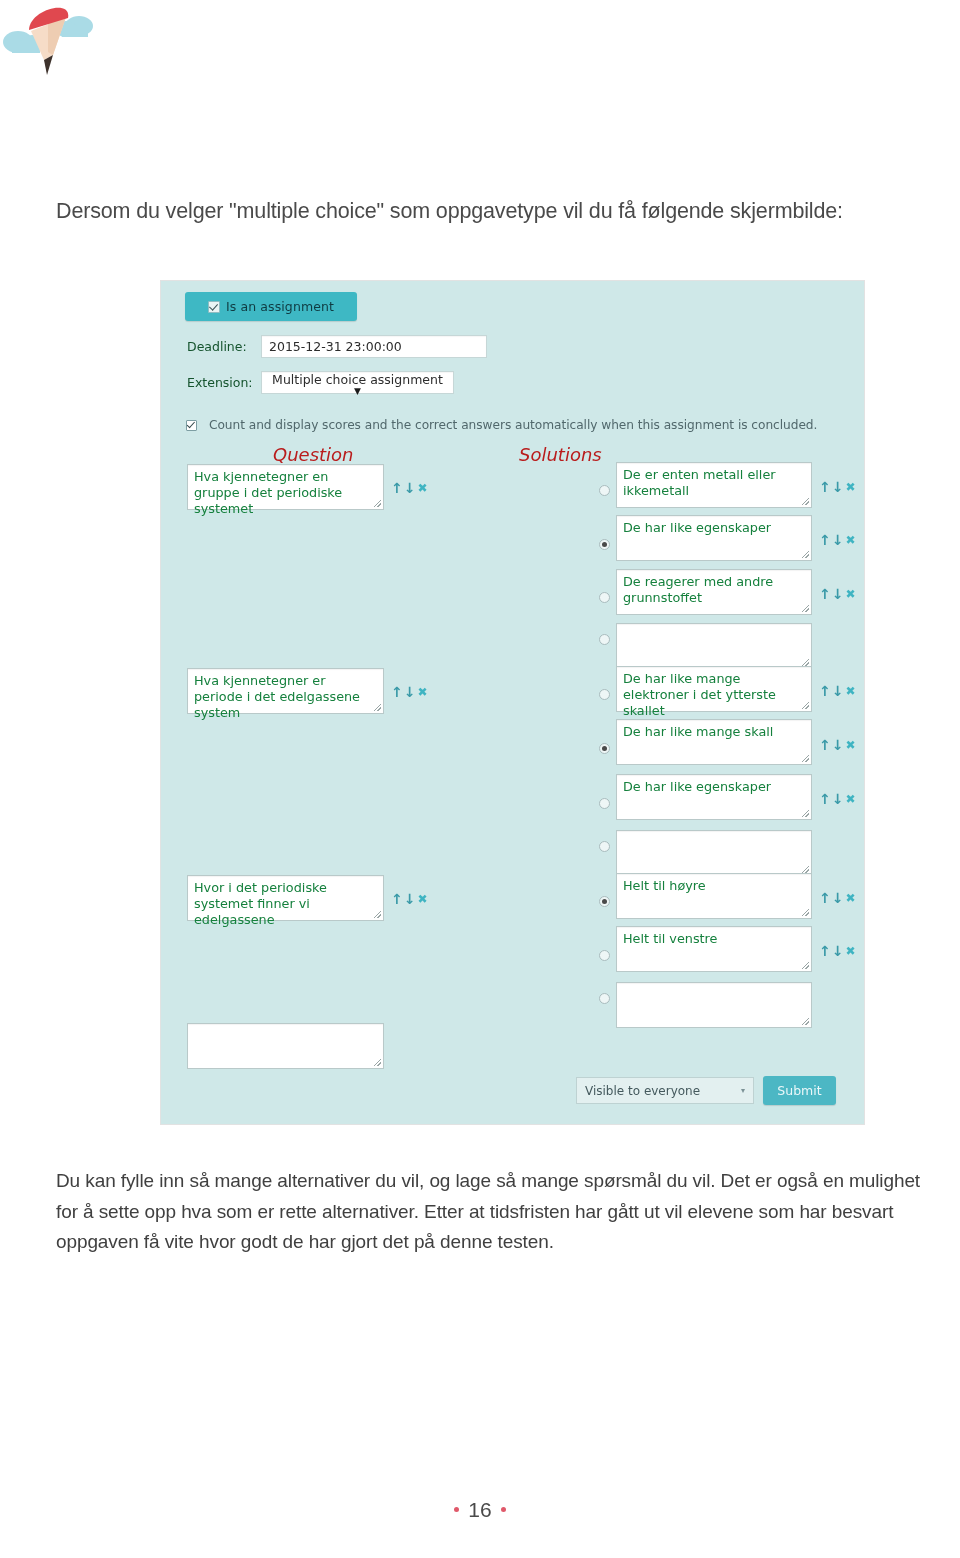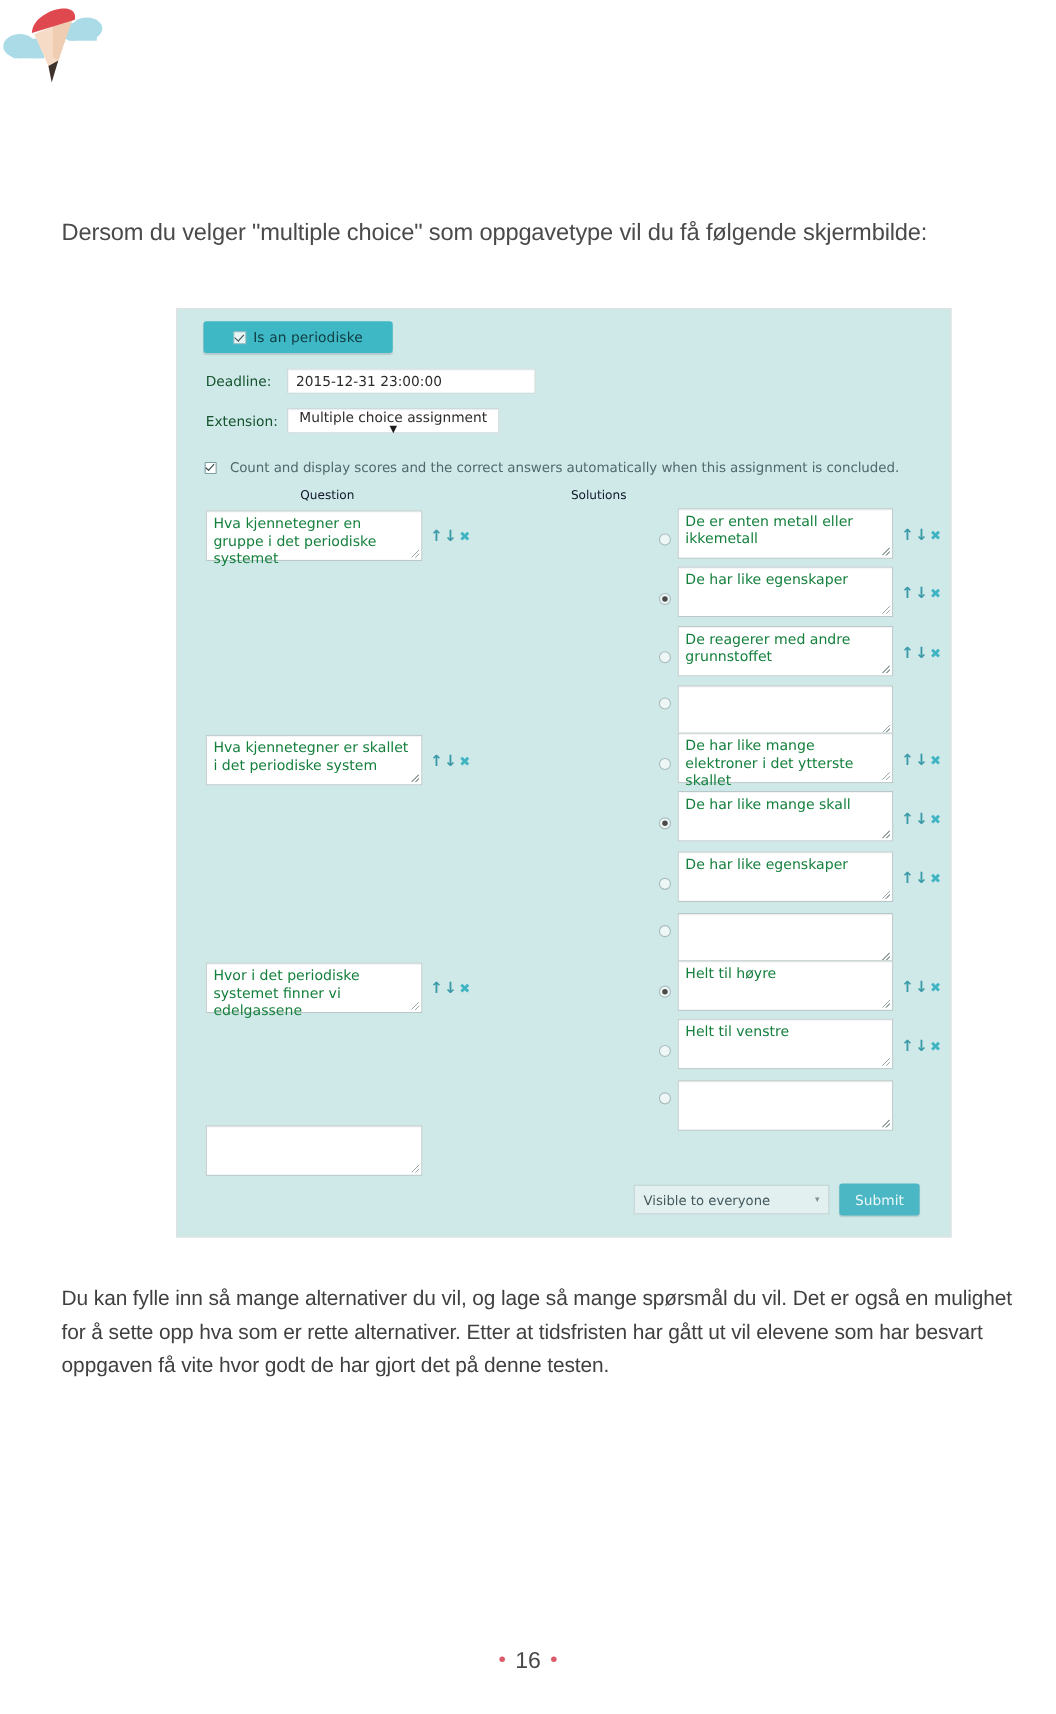--- a/index.html
+++ b/index.html
@@ -156,23 +156,24 @@
     font-size: 12.2px;
     color: #51686c;
     letter-spacing: -0.05px;
     white-space: nowrap;
   }
 
   
   .col-head {
     position: absolute;
     top: 163px;
-    font-size: 11px;
-    color: #0f172a;
+    font-size: 18px;
+    color: #b91c1c;
     font-weight: 400;
+    font-style: italic;
   }
   #head-question { left: 112px; }
   #head-solutions { left: 358px; }
 
   
   .qblock { position: absolute; left: 0; right: 0; }
 
   .ta {
     background: #fff;
     border: 1px solid #b9c9c9;
@@ -337,21 +338,21 @@
   </svg>
 </div>
 
 <div class="intro-line">Dersom du velger "multiple choice" som oppgavetype vil du få følgende skjermbilde:</div>
 
 <div class="shot">
   <div class="shot-inner">
 
     <div class="assign-btn">
       <span class="cb"></span>
-      <span class="lbl">Is an periodiske</span>
+      <span class="lbl">Is an assignment</span>
     </div>
 
     <div class="frow" style="top:54px">
       <span class="flabel">Deadline:</span>
       <span class="field" id="deadline-field">2015-12-31 23:00:00</span>
     </div>
 
     <div class="frow" style="top:90px">
       <span class="flabel">Extension:</span>
       <span class="field" id="extension-field">
@@ -398,21 +399,21 @@
         <span class="ar">↑</span>
         <span class="ar">↓</span>
         <span class="xx">✖</span>
       </div>
 
       <div class="radio" style="top:353px"></div>
       <div class="ta s-ta" style="top:342px" style-note="empty"></div>
     </div>
 
     <div class="qblock">
-      <div class="ta q-ta" style="top:387px">Hva kjennetegner er skallet i det periodiske system</div>
+      <div class="ta q-ta" style="top:387px">Hva kjennetegner er periode i det edelgassene system</div>
       <div class="tools q-tools" style="top:404px">
         <span class="ar">↑</span>
         <span class="ar">↓</span>
         <span class="xx">✖</span>
       </div>
 
       <div class="radio" style="top:408px"></div>
       <div class="ta s-ta" style="top:385px">De har like mange elektroner i det ytterste skallet</div>
       <div class="tools s-tools" style="top:403px">
         <span class="ar">↑</span>

